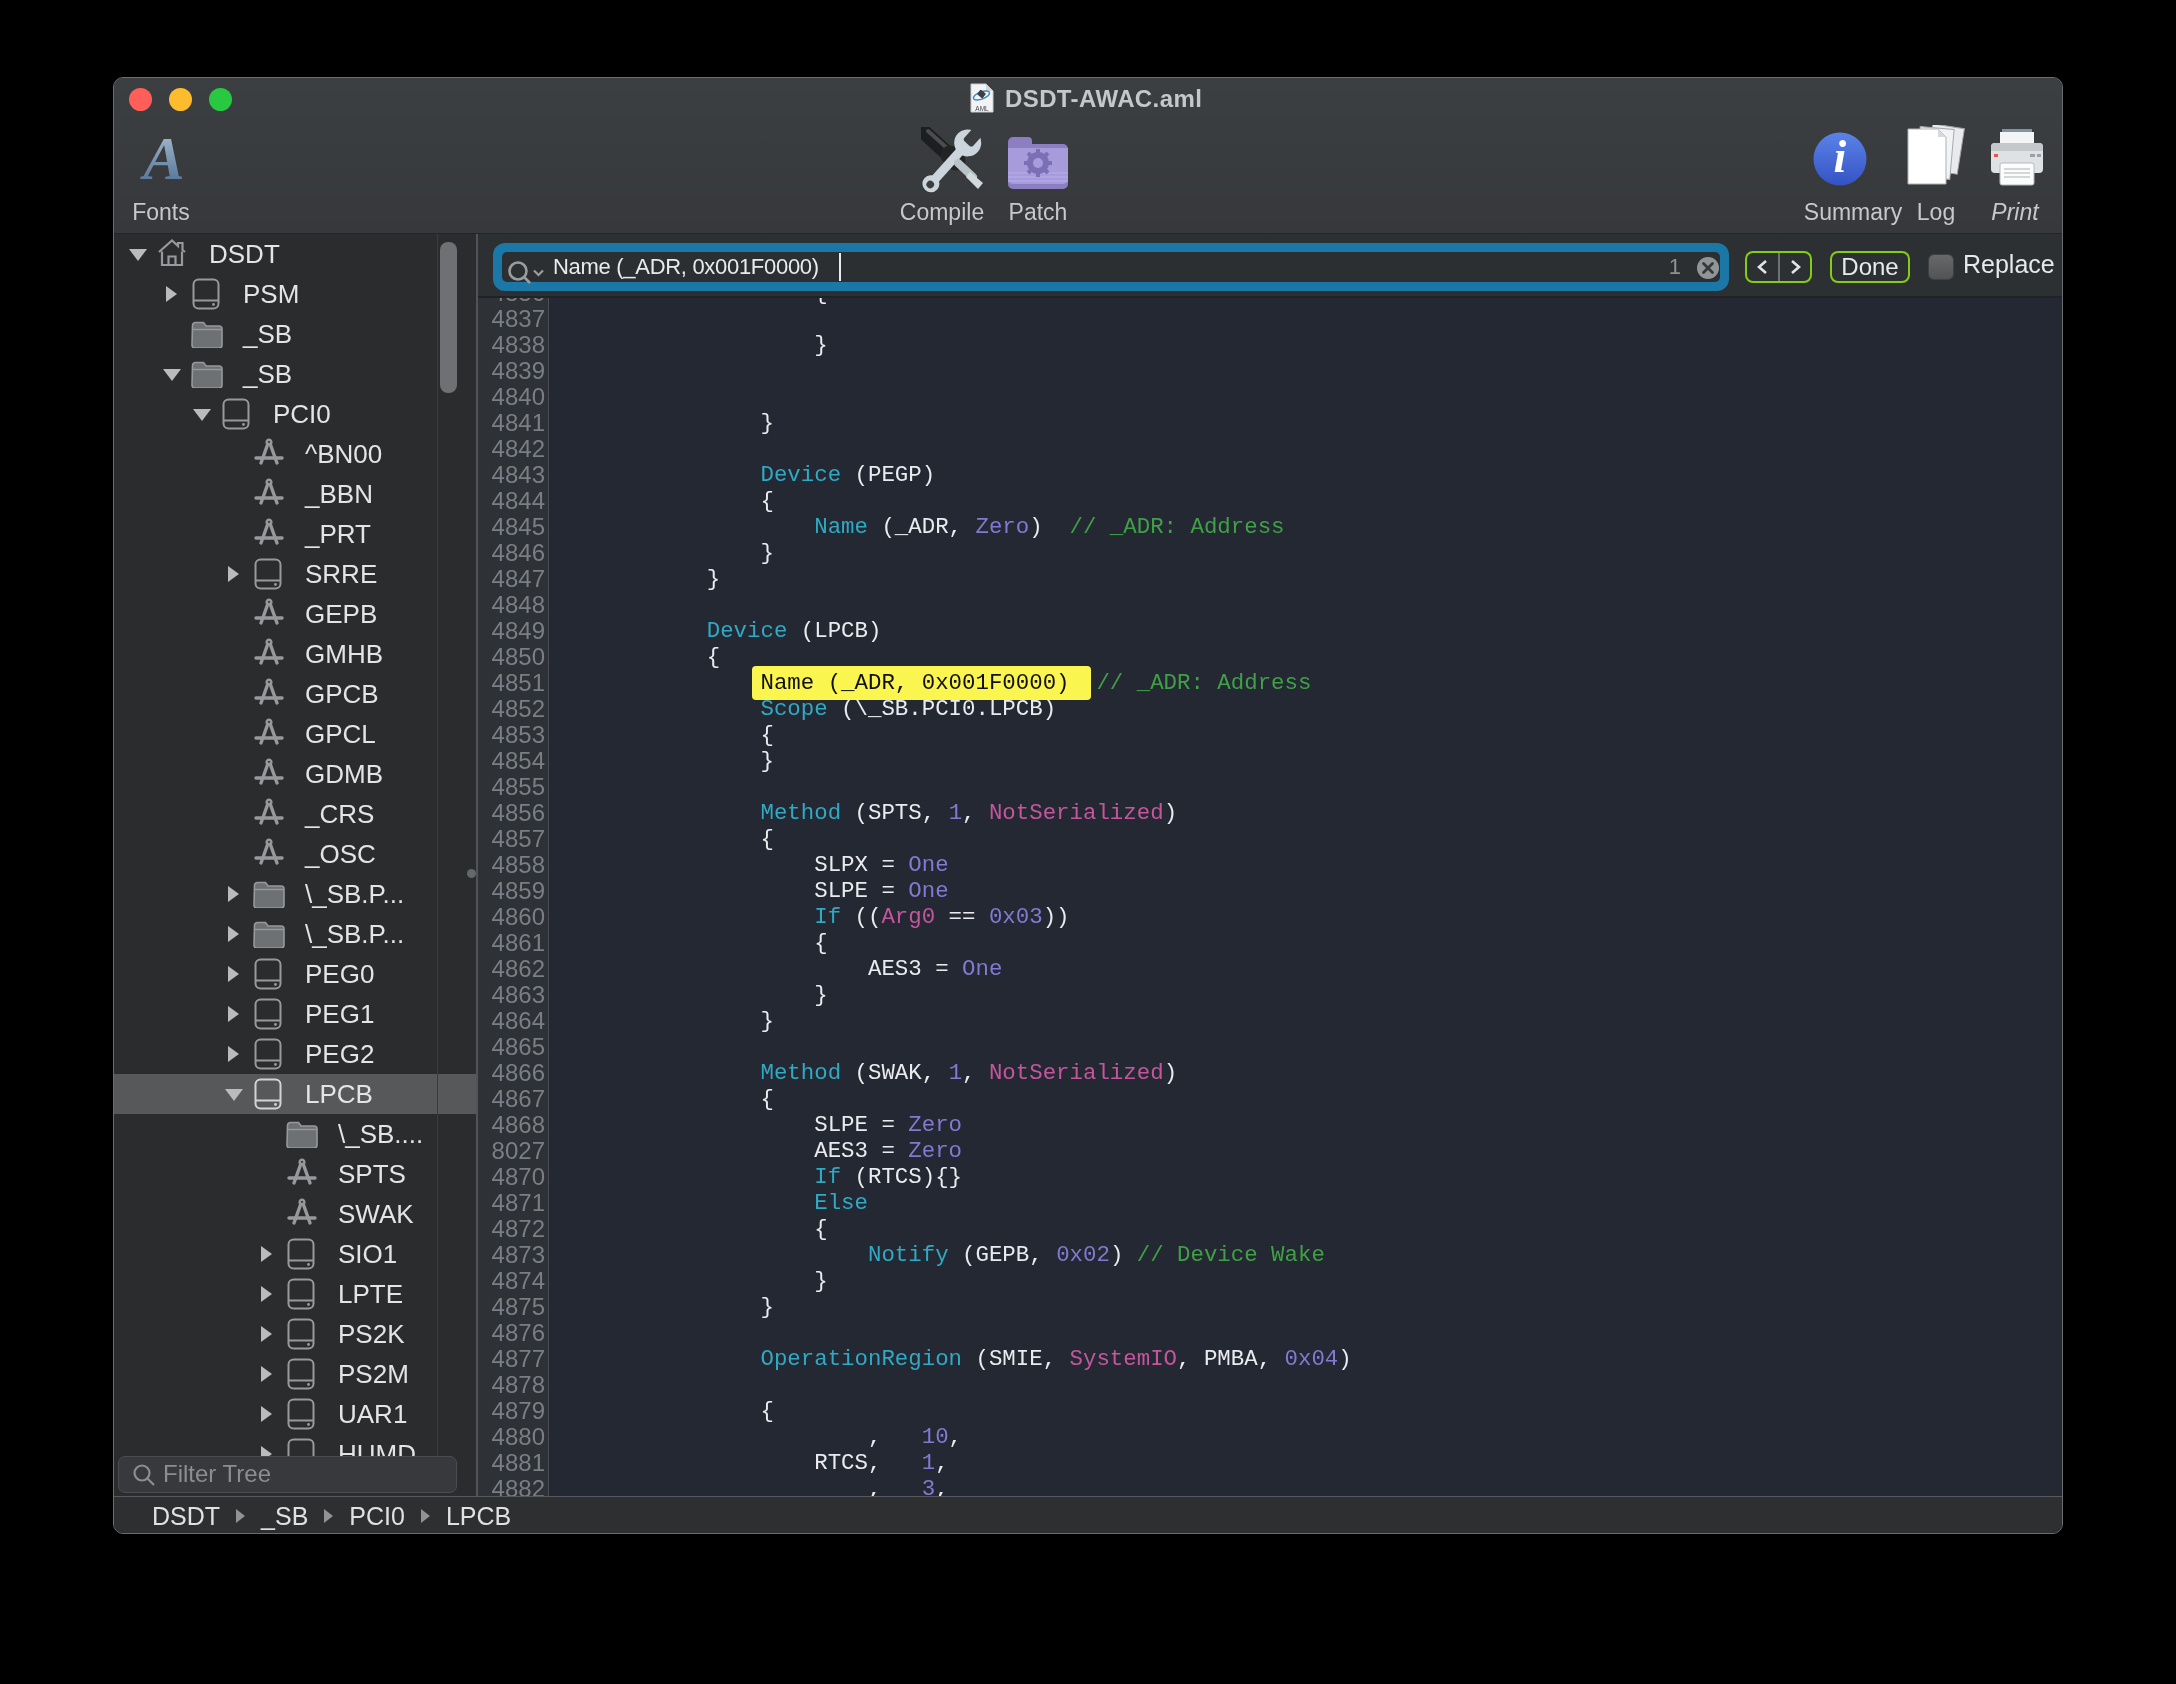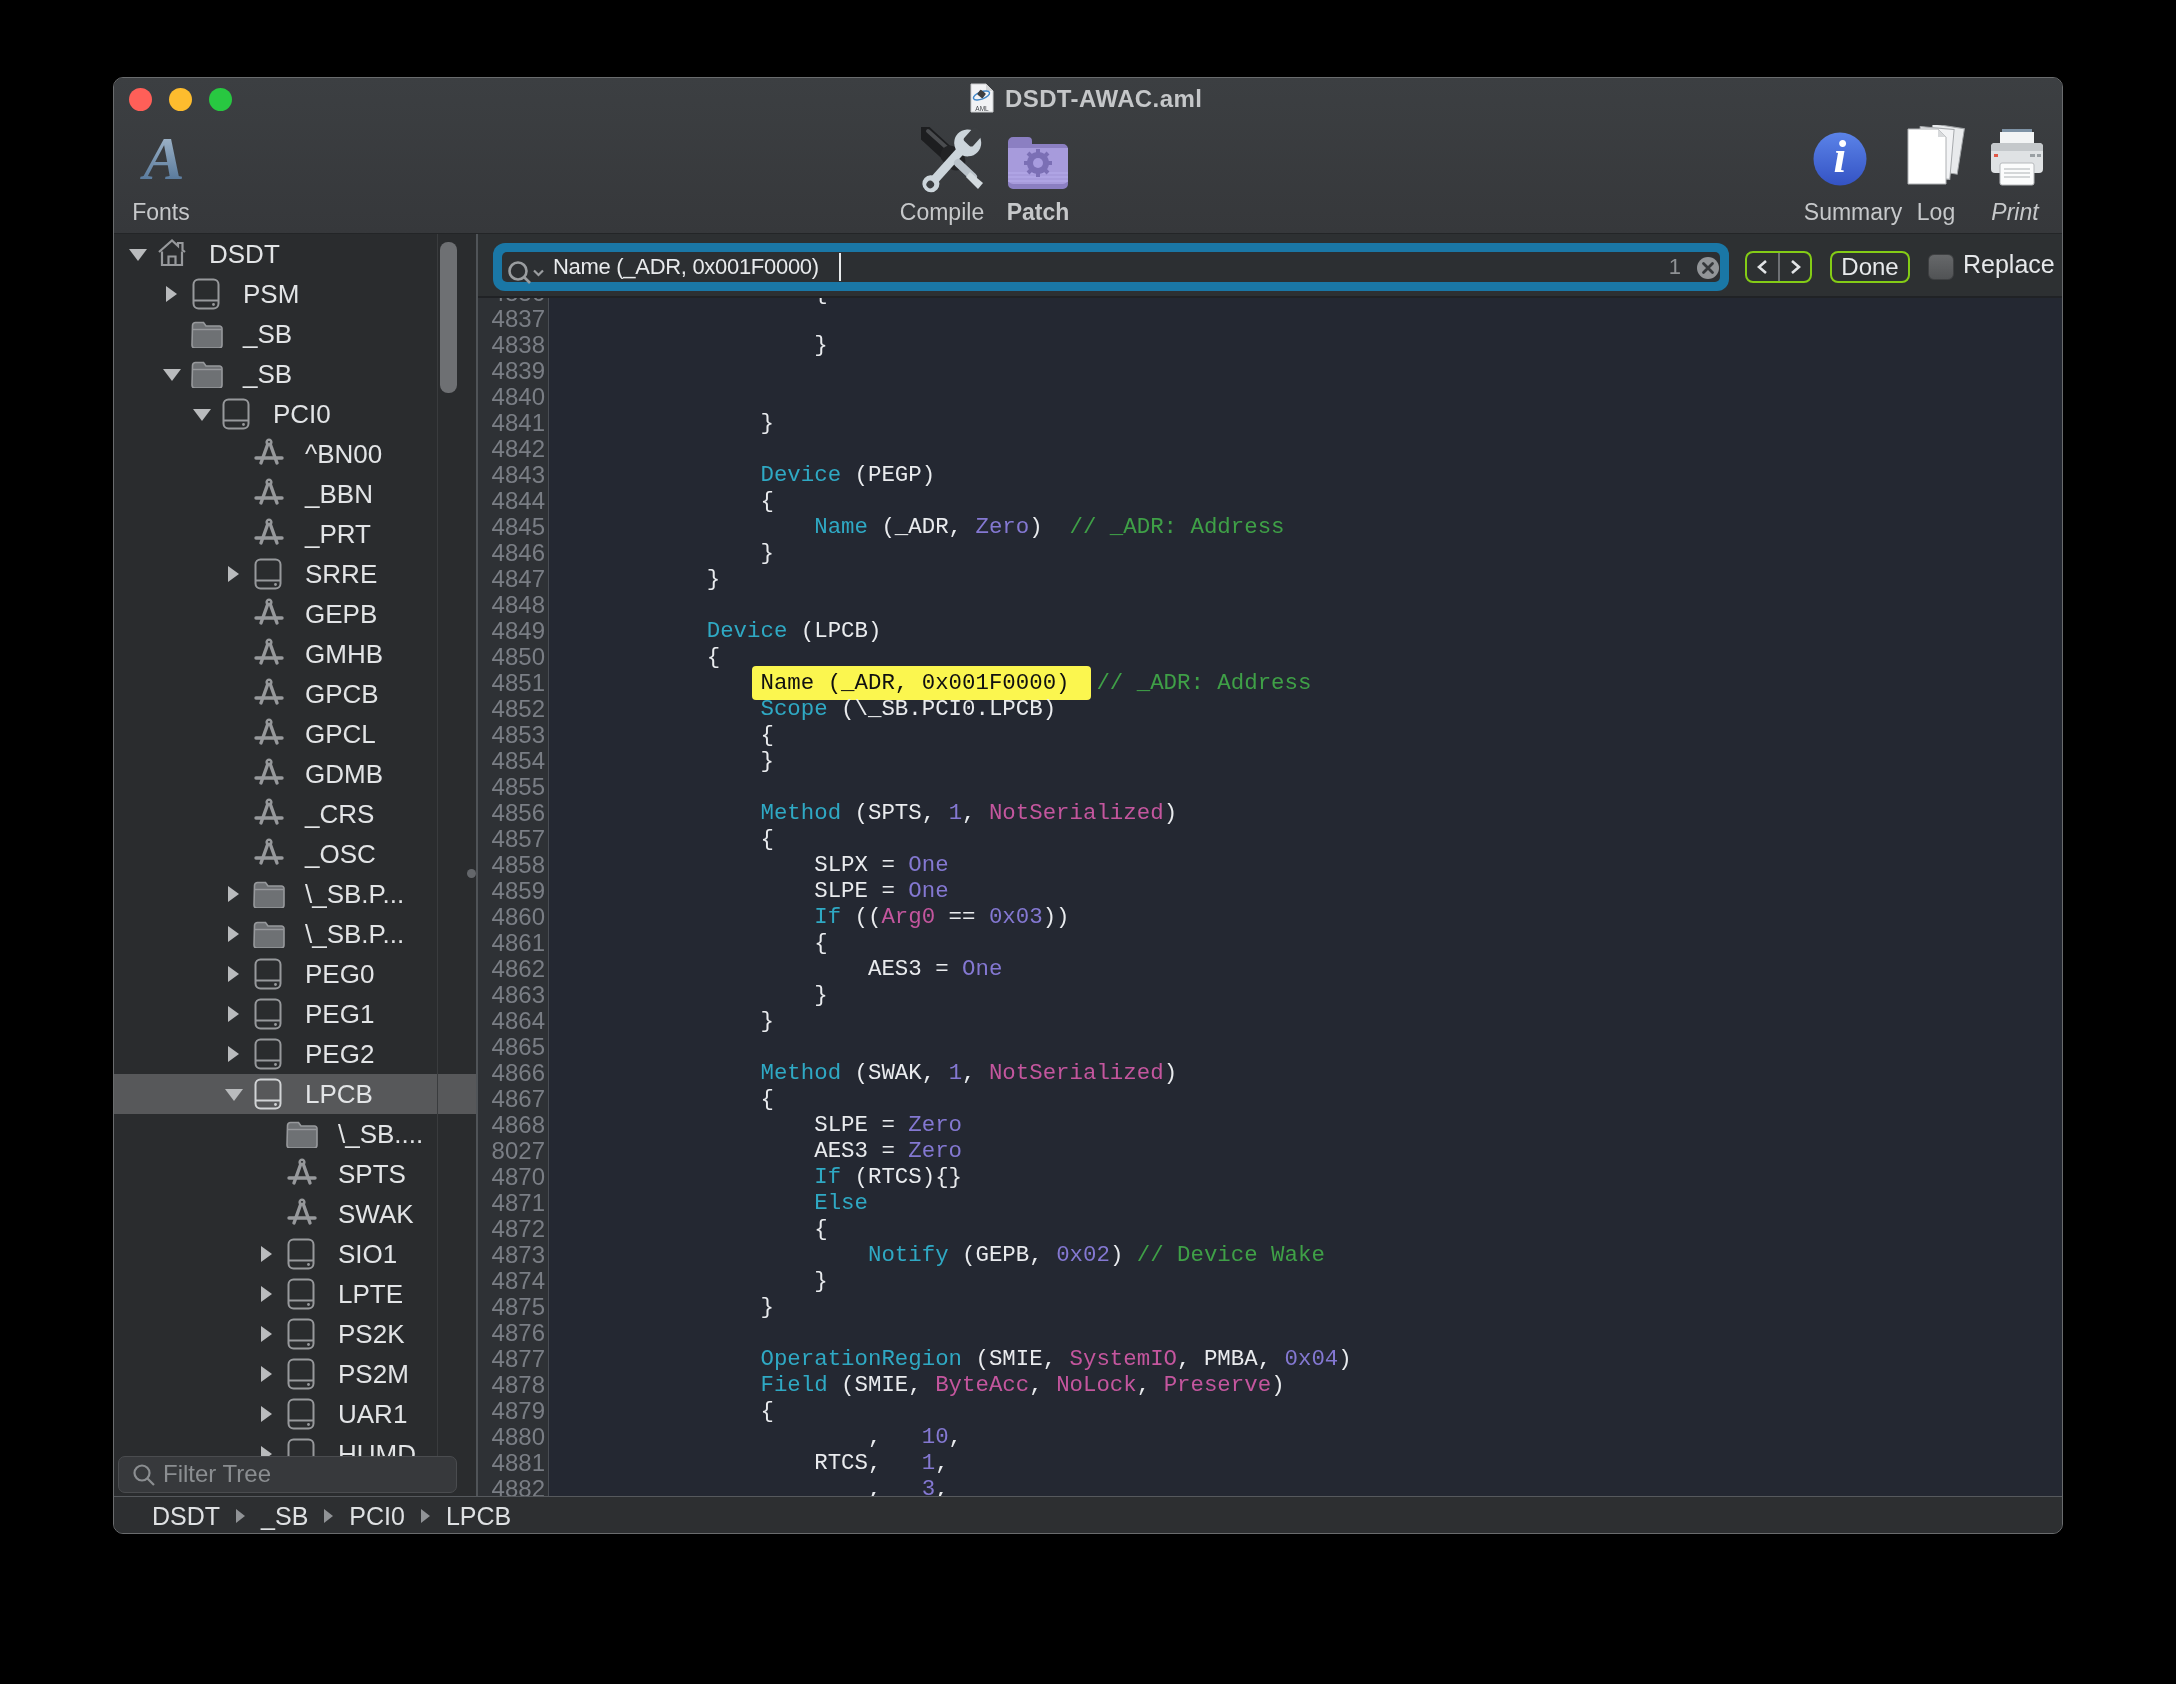--- a/index.html
+++ b/index.html
@@ -100,21 +100,21 @@
           <path d="M0 12 h60 v31 a5 5 0 0 1 -5 5 h-50 a5 5 0 0 1 -5-5 z" fill="#a79bdc"></path>
           <path d="M0 37 h60 M0 41 h60 M0 45 h60" stroke="#b3a8e6" stroke-width="1.5"></path>
           <g fill="#7b6fb5">
             <circle cx="30" cy="27" r="11"></circle>
           </g>
           <g stroke="#7b6fb5" stroke-width="4">
             <path d="M30 13 v6 M30 35 v6 M16 27 h6 M38 27 h6 M20 17 l4.5 4.5 M35.5 32.5 l4.5 4.5 M40 17 l-4.5 4.5 M24.5 32.5 L20 37"></path>
           </g>
           <circle cx="30" cy="27" r="5" fill="#a89cdf"></circle>
         </svg></div>
-    <div class="tlabel" style="left:879px;width:90px;font-weight:bold;">Patch</div>
+    <div class="tlabel" style="left:879px;width:90px;">Patch</div>
     <div class="abs" style="left:1699px;top:54px;"><svg width="54" height="54" viewBox="0 0 54 54">
           <defs>
             <linearGradient id="sg" x1="0" y1="0" x2="0" y2="1">
               <stop offset="0" stop-color="#5b83e8"></stop>
               <stop offset="1" stop-color="#3453c4"></stop>
             </linearGradient>
           </defs>
           <circle cx="27" cy="27" r="26.5" fill="url(#sg)"></circle>
           <text x="27" y="40" text-anchor="middle" font-family="Liberation Serif" font-style="italic" font-weight="bold" font-size="46" fill="#fff">i</text>
         </svg></div>
@@ -525,21 +525,20 @@
 <div class="gnum" style="top:944px">4873</div>
 <pre class="cl" style="top:944px"><span class="w">                </span><span class="k">Notify</span><span class="w"> (GEPB, </span><span class="n">0x02</span><span class="w">) </span><span class="c">// Device Wake</span></pre>
 <div class="gnum" style="top:970px">4874</div>
 <pre class="cl" style="top:970px"><span class="w">            }</span></pre>
 <div class="gnum" style="top:996px">4875</div>
 <pre class="cl" style="top:996px"><span class="w">        }</span></pre>
 <div class="gnum" style="top:1022px">4876</div>
 <div class="gnum" style="top:1048px">4877</div>
 <pre class="cl" style="top:1048px"><span class="w">        </span><span class="k">OperationRegion</span><span class="w"> (SMIE, </span><span class="p">SystemIO</span><span class="w">, PMBA, </span><span class="n">0x04</span><span class="w">)</span></pre>
 <div class="gnum" style="top:1074px">4878</div>
-<pre class="cl" style="top:1074px"><span class="w">        </span><span class="k">Field</span><span class="w"> (SMIE, </span><span class="p">ByteAcc</span><span class="w">, </span><span class="p">NoLock</span><span class="w">, </span><span class="p">Preserve</span><span class="w">)</span></pre>
 <div class="gnum" style="top:1100px">4879</div>
 <pre class="cl" style="top:1100px"><span class="w">        {</span></pre>
 <div class="gnum" style="top:1126px">4880</div>
 <pre class="cl" style="top:1126px"><span class="w">                ,   </span><span class="n">10</span><span class="w">,</span></pre>
 <div class="gnum" style="top:1152px">4881</div>
 <pre class="cl" style="top:1152px"><span class="w">            RTCS,   </span><span class="n">1</span><span class="w">,</span></pre>
 <div class="gnum" style="top:1178px">4882</div>
 <pre class="cl" style="top:1178px"><span class="w">                ,   </span><span class="n">3</span><span class="w">,</span></pre>
     </div>
   </div>

